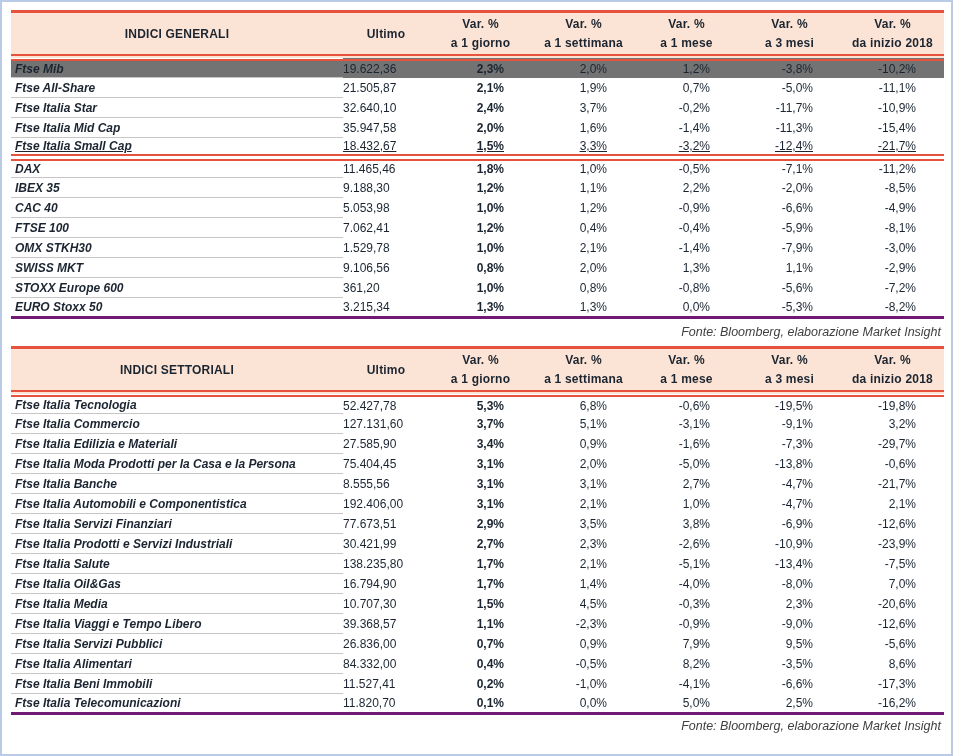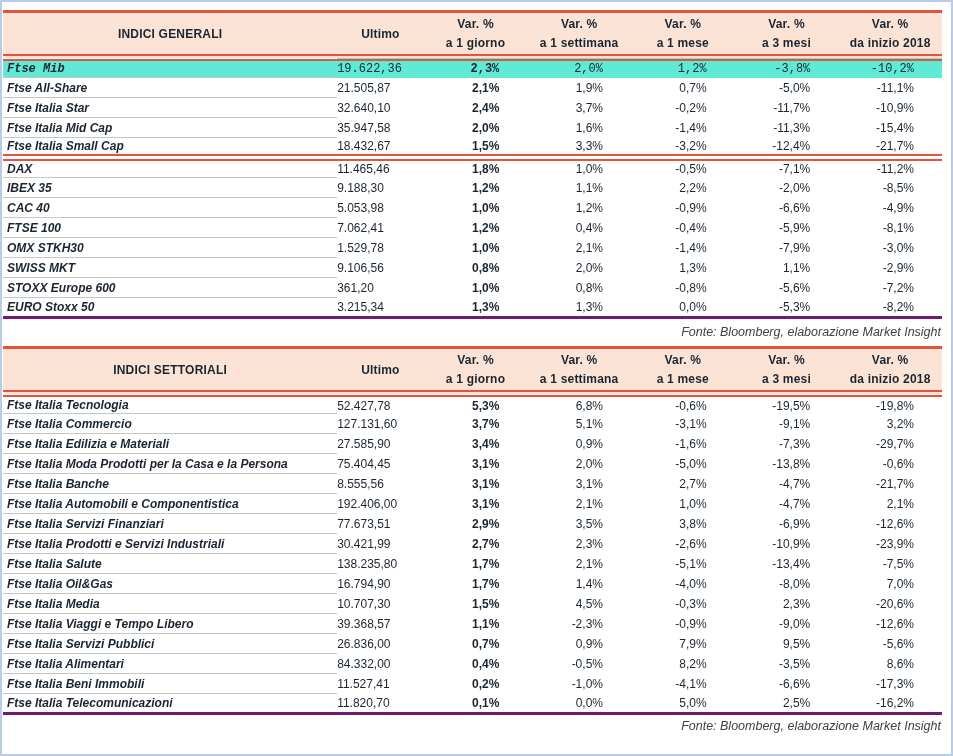--- a/index.html
+++ b/index.html
@@ -6,21 +6,21 @@
   html, body { margin: 0; padding: 0; }
   body {
     width: 953px;
     height: 756px;
     background: #ffffff;
     border: 2px solid #b9cbe7;
     font-family: "Liberation Sans", "DejaVu Sans", sans-serif;
     color: #1b2531;
     overflow: hidden;
   }
-  .wrap { padding: 8px 9px 0 1px; }
+  .wrap { padding: 8px 9px 0 9px; }
 
   table {
     width: 100%;
     border-collapse: collapse;
     table-layout: fixed;
   }
   col.c-name   { width: 332px; }
   col.c-ultimo { width: 86px; }
   col.c-var    { width: 103px; }
 
@@ -49,22 +49,22 @@
     font-weight: bold;
     font-style: italic;
     padding-left: 4px;
     border-bottom: 1px solid #c6c6c6;
     overflow: hidden;
   }
   td.num { text-align: left; padding-right: 14px; }
   td.var { text-align: right; padding-right: 28px; }
   td.var.day { font-weight: bold; }
 
-  tr.highlight td { background: #5eead4; font-family: Liberation Mono, monospace; }
-  tr.divider td { border-bottom: 7px double #e6523c; }
+  tr.highlight td { background: #737373; }
+  tr.divider td { border-bottom: 7px double #e6523c; text-decoration: underline; }
   tbody tr:last-child td { border-bottom: 3px solid #701a75; }
 
   .fonte {
     text-align: right;
     font-style: italic;
     font-size: 12.5px;
     padding: 6px 1px 7px 0;
     color: #404040;
   }
   .fonte.last { padding: 4px 1px 0 0; }

